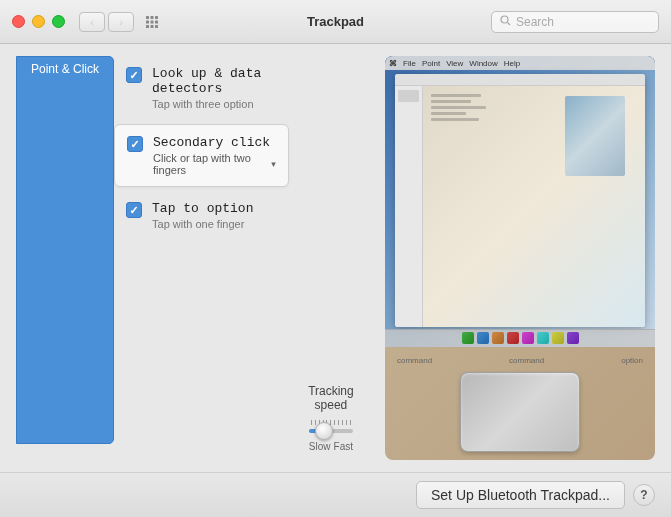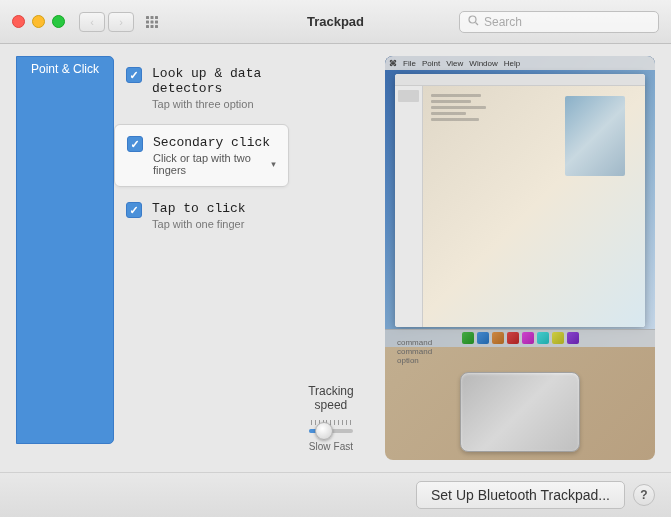--- a/index.html
+++ b/index.html
@@ -77,21 +77,21 @@
     }
 
     .search-box {
       margin-left: auto;
       display: flex;
       align-items: center;
       background: rgba(255,255,255,0.6);
       border: 1px solid #c0c0c0;
       border-radius: 5px;
       padding: 3px 8px;
-      width: 200px;
+      width: 168px;
       gap: 5px;
     }
     .search-icon-svg {
       color: #999;
       font-size: 11px;
     }
     .search-placeholder {
       font-size: 12px;
       color: #aaa;
     }
@@ -517,21 +517,21 @@
               <span class="dropdown-arrow">▾</span>
             </span>
           </div>
         </div>
 
         <div class="setting-item">
           <div class="checkbox">
             <span class="checkbox-check">✓</span>
           </div>
           <div class="setting-text">
-            <span class="setting-title">Tap to click</span>
+            <span class="setting-title">Tap to option</span>
             <span class="setting-desc">Tap with one finger</span>
           </div>
         </div>
 
       </div>
 
       <div class="tracking-speed-section">
         <div class="tracking-label">Tracking speed</div>
         <div class="slider-container">
           <div class="tick-marks">
@@ -601,21 +601,21 @@
               <div class="dock-icon" style="background:linear-gradient(135deg,#cc8844,#aa6622);"></div>
               <div class="dock-icon" style="background:linear-gradient(135deg,#cc4444,#aa2222);"></div>
               <div class="dock-icon" style="background:linear-gradient(135deg,#cc44cc,#aa22aa);"></div>
               <div class="dock-icon" style="background:linear-gradient(135deg,#44cccc,#22aaaa);"></div>
               <div class="dock-icon" style="background:linear-gradient(135deg,#cccc44,#aaaa22);"></div>
               <div class="dock-icon" style="background:linear-gradient(135deg,#8844cc,#6622aa);"></div>
             </div>
           </div>
         </div>
 
-        <div style="position:absolute; bottom:95px; left:0; right:0; display:flex; justify-content:space-between; padding:0 12px; font-size:8px; color:#666;flex-direction:column;">
+        <div style="position:absolute; bottom:95px; left:0; right:0; display:flex; justify-content:space-between; padding:0 12px; font-size:8px; color:#666;">
           <span>command</span>
           <span>command</span>
           <span>option</span>
         </div>
 
         <div class="trackpad-body"></div>
       </div>
     </div>
   </div>
 

